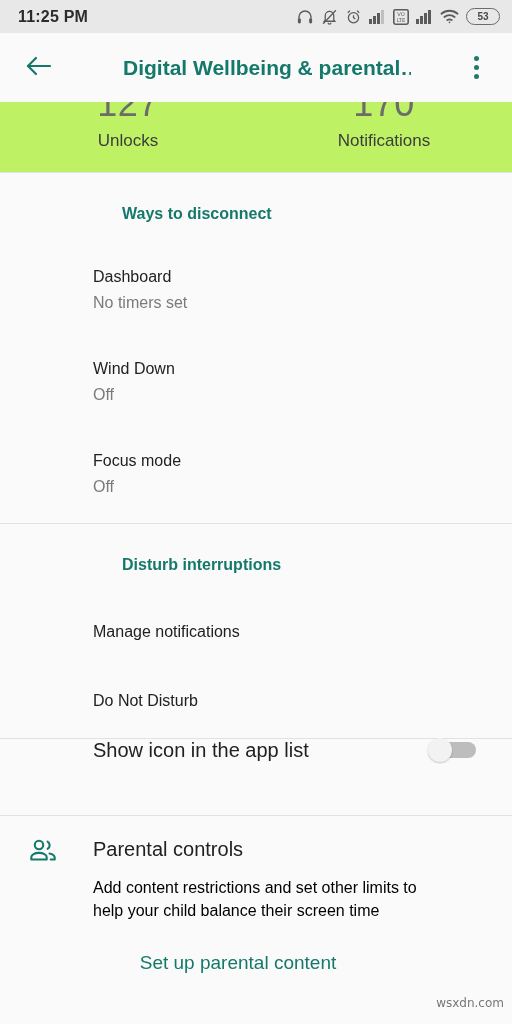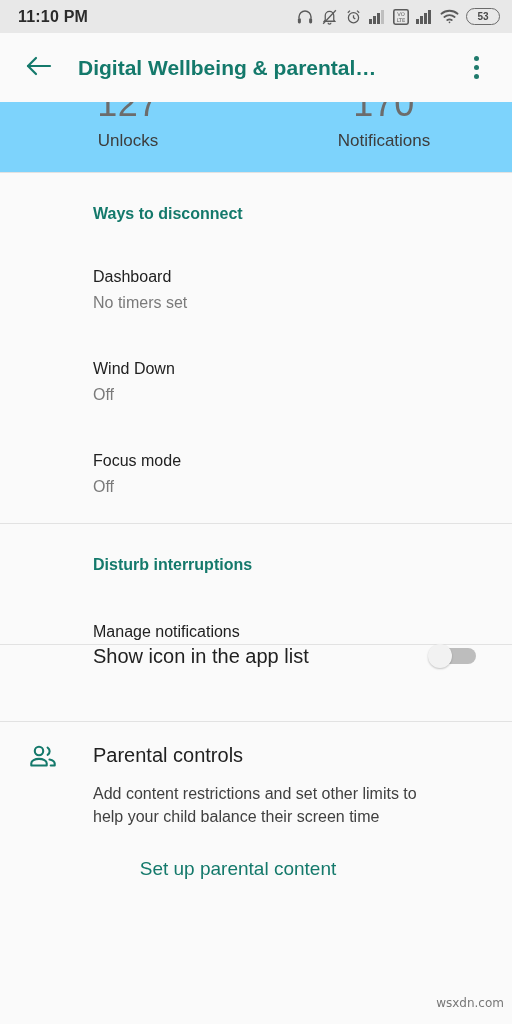--- a/index.html
+++ b/index.html
@@ -50,20 +50,21 @@
     line-height:1;
   }
 
   
   .app-bar {
     height:69px;
     background:#fafafa;
     display:flex;
     align-items:center;
     padding:0 16px;
+    gap:45px;
   }
   .back-btn {
     width:44px; height:44px;
     display:flex; align-items:center; justify-content:center;
     flex:0 0 auto;
   }
   .app-title {
     flex:1 1 auto;
     margin-left:18px;
     font-size:21px;
@@ -83,21 +84,21 @@
     display:block;
     width:5px; height:5px;
     border-radius:50%;
     background:#1f7a6c;
   }
 
   
   .stats-strip {
     position:relative;
     height:70px;
-    background:#7dd3fc;
+    background:#bef264;
     display:flex;
     overflow:hidden;
   }
   .stat {
     flex:1 1 50%;
     display:flex;
     flex-direction:column;
     align-items:center;
   }
   .stat-value {
@@ -118,20 +119,21 @@
     background:#e2e2e2;
     width:100%;
   }
 
   
   .section-header {
     font-size:16px;
     font-weight:bold;
     color:#14796b;
     padding:32px 0 0 93px;
+    margin-left:29px;
   }
   .row {
     padding:0 0 0 93px;
   }
   .row-title {
     font-size:16px;
     color:#212121;
     line-height:24px;
   }
   .row-sub {
@@ -186,21 +188,21 @@
     display:flex; align-items:center; justify-content:flex-start;
     flex:0 0 auto;
   }
   .parental-title {
     font-size:20px;
     color:#212121;
     margin-left:29px;
   }
   .parental-desc {
     font-size:16px;
-    color:#404040;
+    color:#000000;
     line-height:23px;
     padding:12px 40px 0 93px;
   }
   .setup-link {
     text-align:center;
     font-size:19px;
     color:#14796b;
     padding-top:30px;
   }
 
@@ -213,21 +215,21 @@
     color:#777;
     font-family:"DejaVu Sans", sans-serif;
   }
 </style>
 </head>
 <body>
 
 <div id="screen">
 
   <div class="status-bar">
-    <div class="status-time">11:10 PM</div>
+    <div class="status-time">11:25 PM</div>
     <div class="status-icons">
 
       <span>
         <svg width="18" height="18" viewBox="0 0 24 24" fill="none" stroke="#5b5b5b" stroke-width="1.9">
           <path d="M4 14v-2a8 8 0 0 1 16 0v2"></path>
           <rect x="2.5" y="13.5" width="4" height="7" rx="1.8" fill="#5b5b5b" stroke="none"></rect>
           <rect x="17.5" y="13.5" width="4" height="7" rx="1.8" fill="#5b5b5b" stroke="none"></rect>
         </svg>
       </span>
 
@@ -340,20 +342,23 @@
 
   <div class="divider"></div>
 
   <div>
     <div class="section-header">Disturb interruptions</div>
 
     <div class="row" style="padding-top:46px;">
       <div class="row-title">Manage notifications</div>
     </div>
 
+    <div class="row" style="padding-top:45px;padding-bottom:25px;">
+      <div class="row-title">Do Not Disturb</div>
+    </div>
   </div>
 
   <div class="divider"></div>
 
   <div class="toggle-row">
     <div class="toggle-label">Show icon in the app list</div>
     <div class="switch">
       <div class="switch-track"></div>
       <div class="switch-knob"></div>
     </div>

